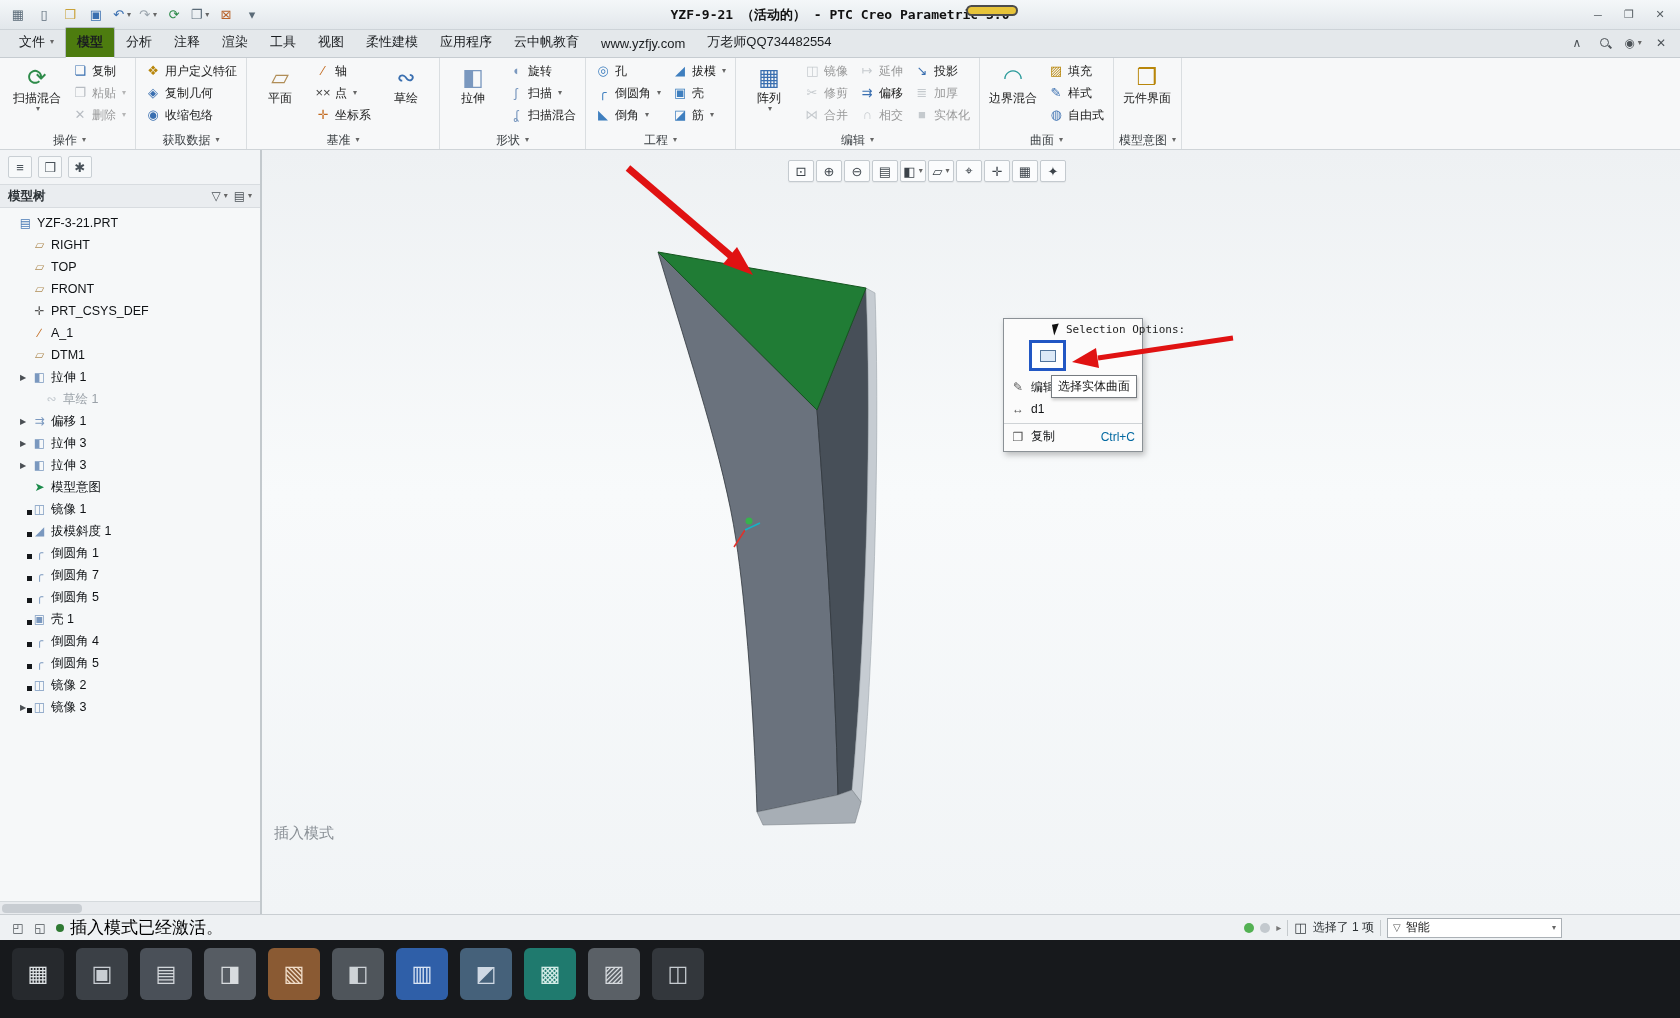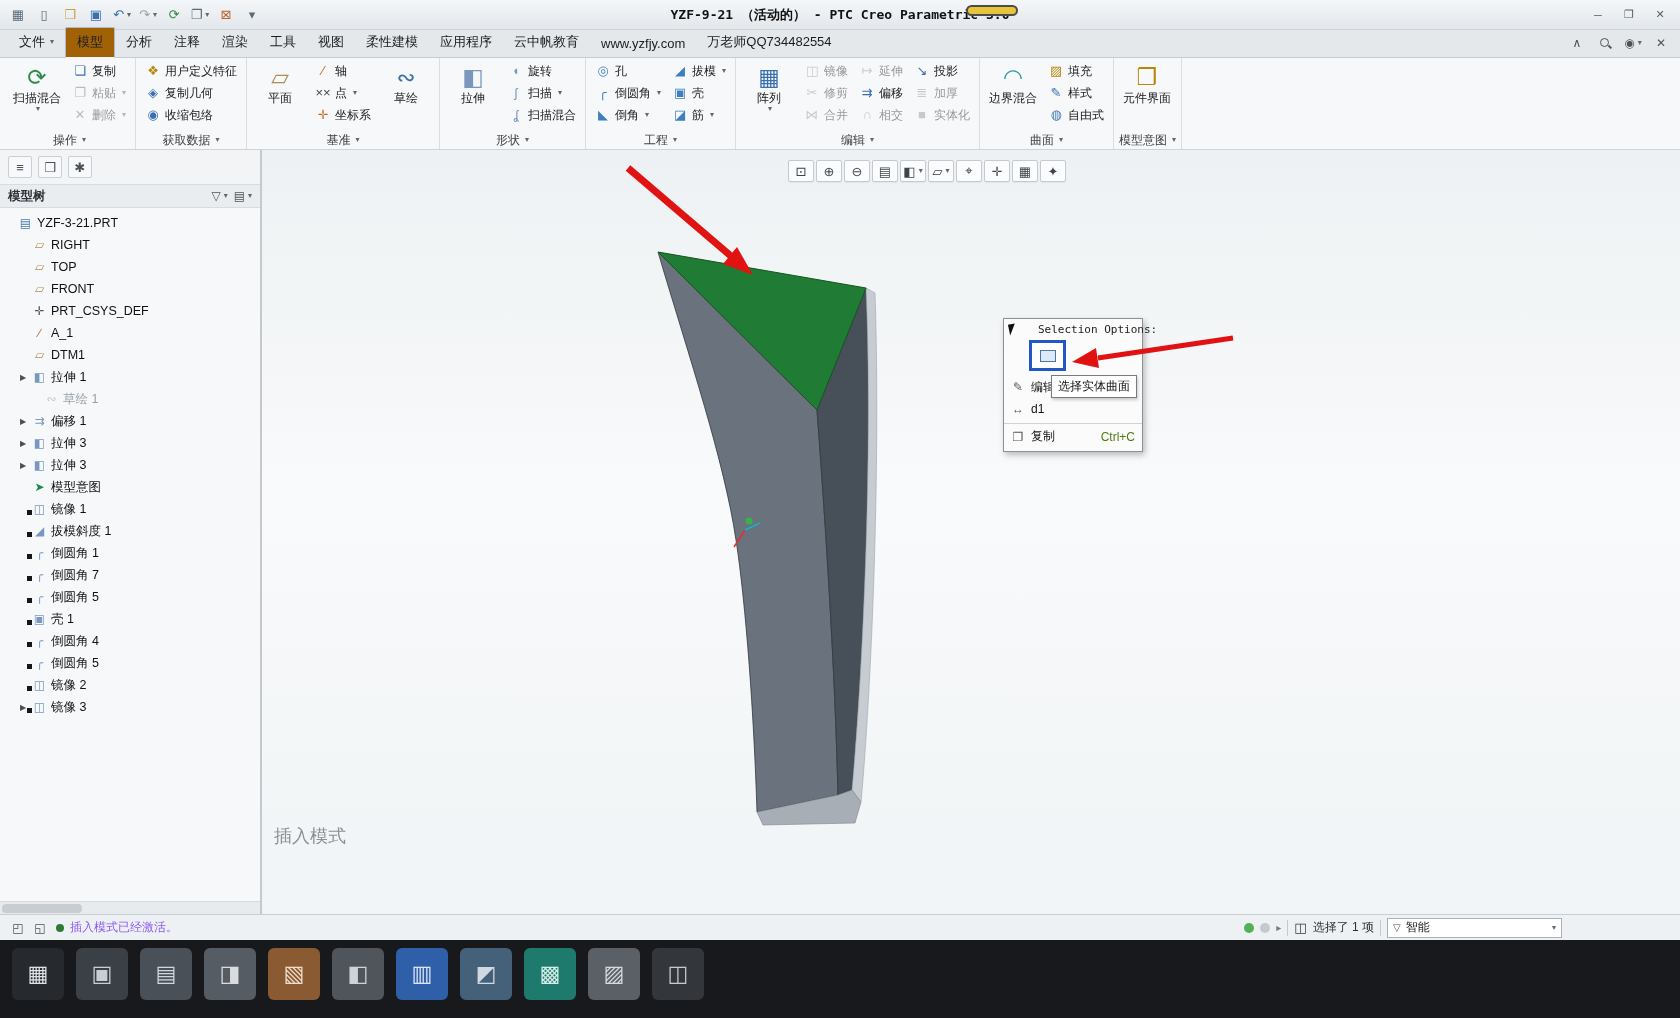--- a/index.html
+++ b/index.html
@@ -23,22 +23,22 @@
   .wbtn { width:28px; height:18px; display:flex; align-items:center; justify-content:center;
     color:#5a6166; font-size:11px; border:1px solid transparent; border-radius:2px; }
   .caret { display:none; font-size:8px; color:#666; margin-left:2px; line-height:1; }
   .caret.show { display:inline; }
 
   
   .tabrow { position:absolute; left:0; top:30px; right:0; height:28px; background:#e4e8eb;
     border-bottom:1px solid #c6ccd1; display:flex; align-items:flex-end; padding:0 8px; }
   .tabs { display:flex; align-items:flex-end; }
   .tab { padding:5px 11px 6px; font-size:13px; color:#1a1d20; display:flex; align-items:center; gap:3px; white-space:nowrap; }
-  .tab.active { background:#a16207; border:1px solid #b3bac0; border-bottom:1px solid #f7f8f9;
-    margin-bottom:-1px; border-radius:2px 2px 0 0; font-weight:normal; }
+  .tab.active { background:#4d7c0f; border:1px solid #b3bac0; border-bottom:1px solid #f7f8f9;
+    margin-bottom:-1px; border-radius:2px 2px 0 0; font-weight:bold; }
   .tabcorner { margin-left:auto; display:flex; align-items:center; gap:6px; padding-bottom:4px; }
   .cbtn { width:22px; height:20px; display:flex; align-items:center; justify-content:center; gap:1px; color:#4c5257; font-size:12px; }
   [data-name="search-icon"] { position:relative; width:13px; height:13px; display:inline-block; }
   [data-name="search-icon"]::before { content:""; position:absolute; left:1px; top:1px; width:7px; height:7px;
     border:1.5px solid #4c5257; border-radius:50%; }
   [data-name="search-icon"]::after { content:""; position:absolute; left:9px; top:9px; width:4px; height:1.7px;
     background:#4c5257; transform:rotate(45deg); }
 
   
   .ribbon { position:absolute; left:0; top:58px; right:0; height:92px; background:#f7f8f9;
@@ -82,46 +82,46 @@
   .hscroll { height:13px; background:#e8ebee; border-top:1px solid #d5dadd; position:relative; }
   .hthumb { position:absolute; left:2px; top:2px; width:80px; height:9px; background:#c8cdd2; border-radius:4px; }
 
   
   .canvas { flex:1; position:relative; background:linear-gradient(180deg,#eef1f3 0%,#f8fafb 45%,#f1f4f6 100%); overflow:hidden; }
   .gtoolbar { position:absolute; left:526px; top:10px; display:flex; gap:2px; }
   .gbtn { width:26px; height:22px; background:#fbfcfd; border:1px solid #c4cacf; border-radius:2px;
     display:flex; align-items:center; justify-content:center; gap:1px; box-shadow:0 1px 1px rgba(0,0,0,.05); }
   .gicon { font-size:13px; color:#3c434a; }
   .modelsvg { position:absolute; left:0; top:0; }
-  .insertlabel { position:absolute; left:12px; top:674px; color:#8a9096; font-size:18px; }
+  .insertlabel { position:absolute; left:12px; top:674px; color:#8a9096; font-size:15px; }
 
   
   .popup { position:absolute; left:741px; top:168px; width:140px; background:#fbfbfb;
     border:1px solid #8b9196; box-shadow:2px 3px 6px rgba(0,0,0,.25); z-index:40; padding-bottom:4px; }
-  .pheader { display:flex; align-items:center; gap:22px; padding:4px 5px 2px; }
+  .pheader { display:flex; align-items:center; gap:6px; padding:4px 5px 2px;margin-left:44px; }
   .cursor-icon { width:0; height:0; border-left:7px solid #101010; border-bottom:11px solid transparent; transform:rotate(-12deg); }
   .ptitle { font-family:"DejaVu Sans Mono",monospace; font-size:11px; color:#222; white-space:nowrap; }
   .piconrow { padding:2px 0 5px 25px; }
   .surfbtn { width:37px; height:31px; border:3px solid #2257c4; background:#fff;
     display:flex; align-items:center; justify-content:center; }
   .surfglyph { width:16px; height:12px; background:#dce9f7; border:1px solid #51749c; display:block; }
   .pitem { display:flex; align-items:center; gap:6px; height:22px; padding:0 7px; font-size:12px; }
   .pitem.sep { border-top:1px solid #cfd3d6; margin-top:3px; padding-top:2px; height:24px; }
   .picon { width:14px; text-align:center; font-size:12px; color:#555; }
   .plabel { color:#101214; }
-  .pshort { margin-left:auto; color:#4d7c0f; }
+  .pshort { margin-left:auto; color:#0369a1; }
   .ptooltip { position:absolute; left:47px; top:56px; background:#ffffff; border:1px solid #767b80;
     padding:2px 6px; font-size:12px; color:#111; white-space:nowrap; box-shadow:1px 2px 3px rgba(0,0,0,.2); z-index:6; }
 
   
   .statusbar { position:absolute; left:0; top:914px; right:0; height:26px; background:#eef1f3;
     border-top:1px solid #c9ced2; display:flex; align-items:center; gap:6px; padding:0 8px; }
   .sbtn { width:20px; height:18px; display:flex; align-items:center; justify-content:center; color:#4c5257; font-size:12px; }
   .sbullet { width:8px; height:8px; border-radius:50%; background:#2f7a33; }
-  .smsg { font-size:12px; color:#8b5cf6; }
+  .smsg { font-size:17px; color:#000000; }
   .sspacer { flex:1; }
   .dot { width:10px; height:10px; border-radius:50%; display:inline-block; }
   .scaret { color:#777; font-size:10px; }
   .sdiv { width:1px; height:16px; background:#c5cacd; }
   .selicon { font-size:13px; color:#33383c; }
   .ssel { font-size:12px; color:#2c3134; white-space:nowrap; }
   .sfilter { display:flex; align-items:center; gap:5px; width:175px; height:20px; background:#fff;
     border:1px solid #aab0b5; padding:0 5px; margin-right:110px; }
   .funnel { font-size:10px; color:#555; }
   .sfilter .caret { margin-left:auto; }

